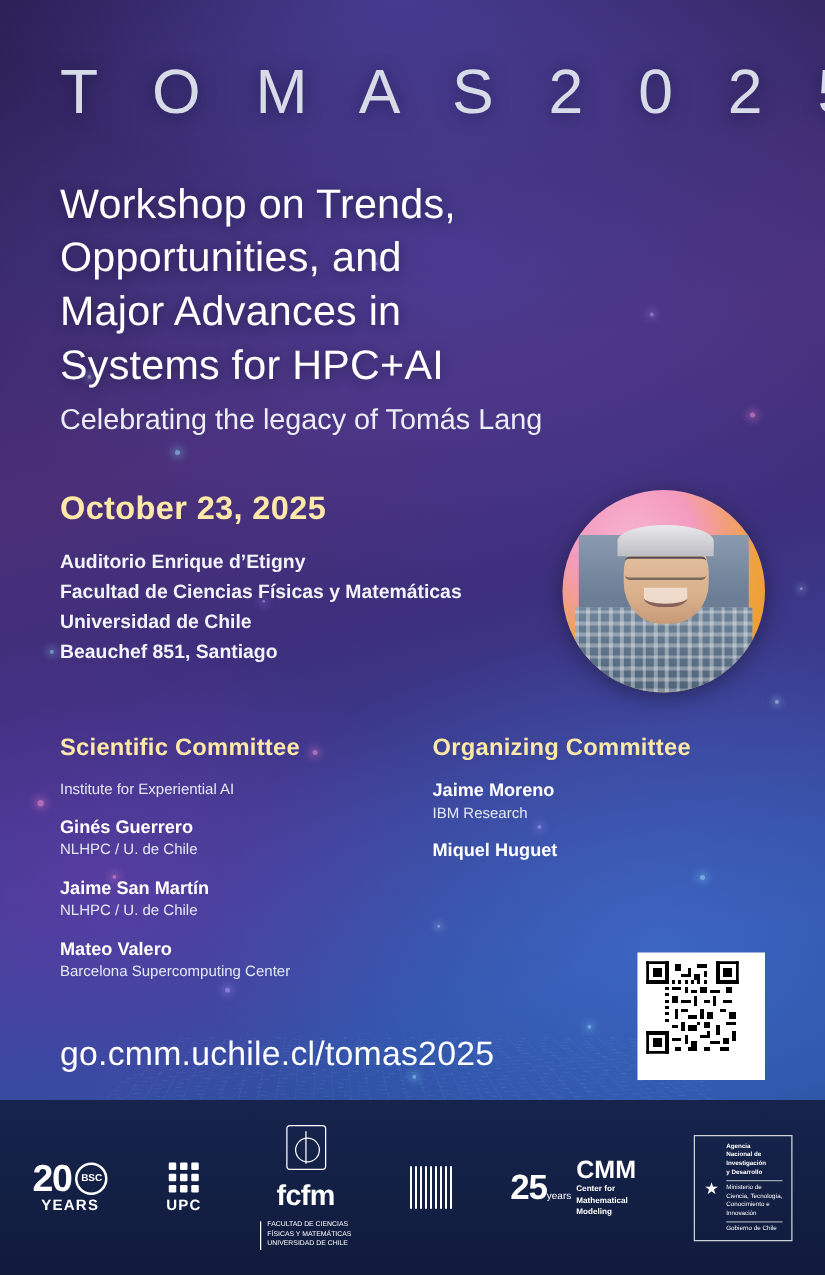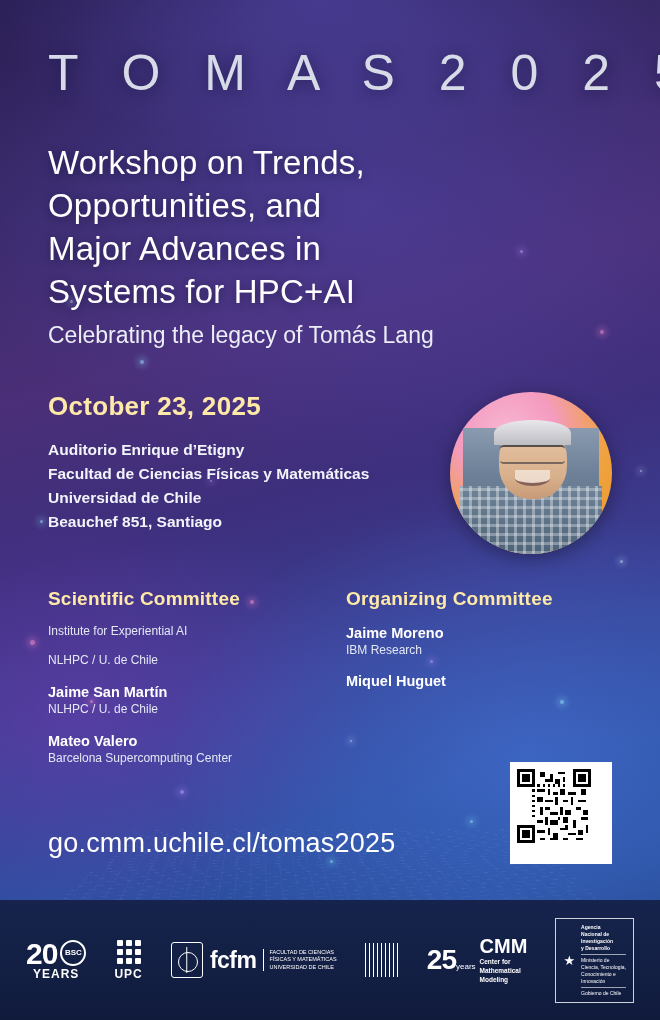--- a/index.html
+++ b/index.html
@@ -226,21 +226,21 @@
     background: #ffffff;
     padding: 7px;
     z-index: 6;
   }
   .qr svg { display: block; }
 
   
   .footer {
     position: absolute;
     left: 0; right: 0; bottom: 0;
-    height: 120px;
+    height: 140px;
     background: linear-gradient(180deg, #16244d 0%, #101b3c 100%);
     z-index: 7;
     display: flex;
     align-items: center;
     justify-content: space-between;
     padding: 0 26px;
     box-sizing: border-box;
   }
   .logo { color: #ffffff; display: flex; align-items: center; }
   .logo-20 { display: flex; flex-direction: column; align-items: center; }
@@ -254,21 +254,21 @@
     display: flex; align-items: center; justify-content: center;
     letter-spacing: 0;
   }
   .logo-20 .yrs { font-size: 12px; font-weight: bold; letter-spacing: 1px; }
   .logo-upc { display: flex; flex-direction: column; align-items: center; gap: 3px; }
   .upc-grid {
     display: grid; grid-template-columns: repeat(3, 6px); grid-gap: 3px;
   }
   .upc-grid i { width: 6px; height: 6px; background: #fff; border-radius: 1px; display: block; }
   .logo-upc .txt { font-size: 12px; font-weight: bold; letter-spacing: 1px; }
-  .logo-fcfm { display: flex; align-items: center; gap: 7px; }
+  .logo-fcfm { display: flex; align-items: center; gap: 7px; flex-direction: column; }
   .fcfm-mark {
     width: 30px; height: 34px; border: 1.5px solid #fff; border-radius: 3px;
     position: relative;
   }
   .fcfm-mark:before {
     content: ""; position: absolute; left: 50%; top: 4px; width: 1.5px; height: 26px;
     background: #fff; transform: translateX(-50%);
   }
   .fcfm-mark:after {
     content: ""; position: absolute; left: 6px; top: 9px; width: 18px; height: 18px;
@@ -348,20 +348,21 @@
       <div>Beauchef 851, Santiago</div>
     </div>
 
     <div class="committees">
       <div class="col left">
         <h3>Scientific Committee</h3>
         <div class="person">
           <div class="paff">Institute for Experiential AI</div>
         </div>
         <div class="person">
+          <div class="pname">Ginés Guerrero</div>
           <div class="paff">NLHPC / U. de Chile</div>
         </div>
         <div class="person">
           <div class="pname">Jaime San Martín</div>
           <div class="paff">NLHPC / U. de Chile</div>
         </div>
         <div class="person">
           <div class="pname">Mateo Valero</div>
           <div class="paff">Barcelona Supercomputing Center</div>
         </div>

